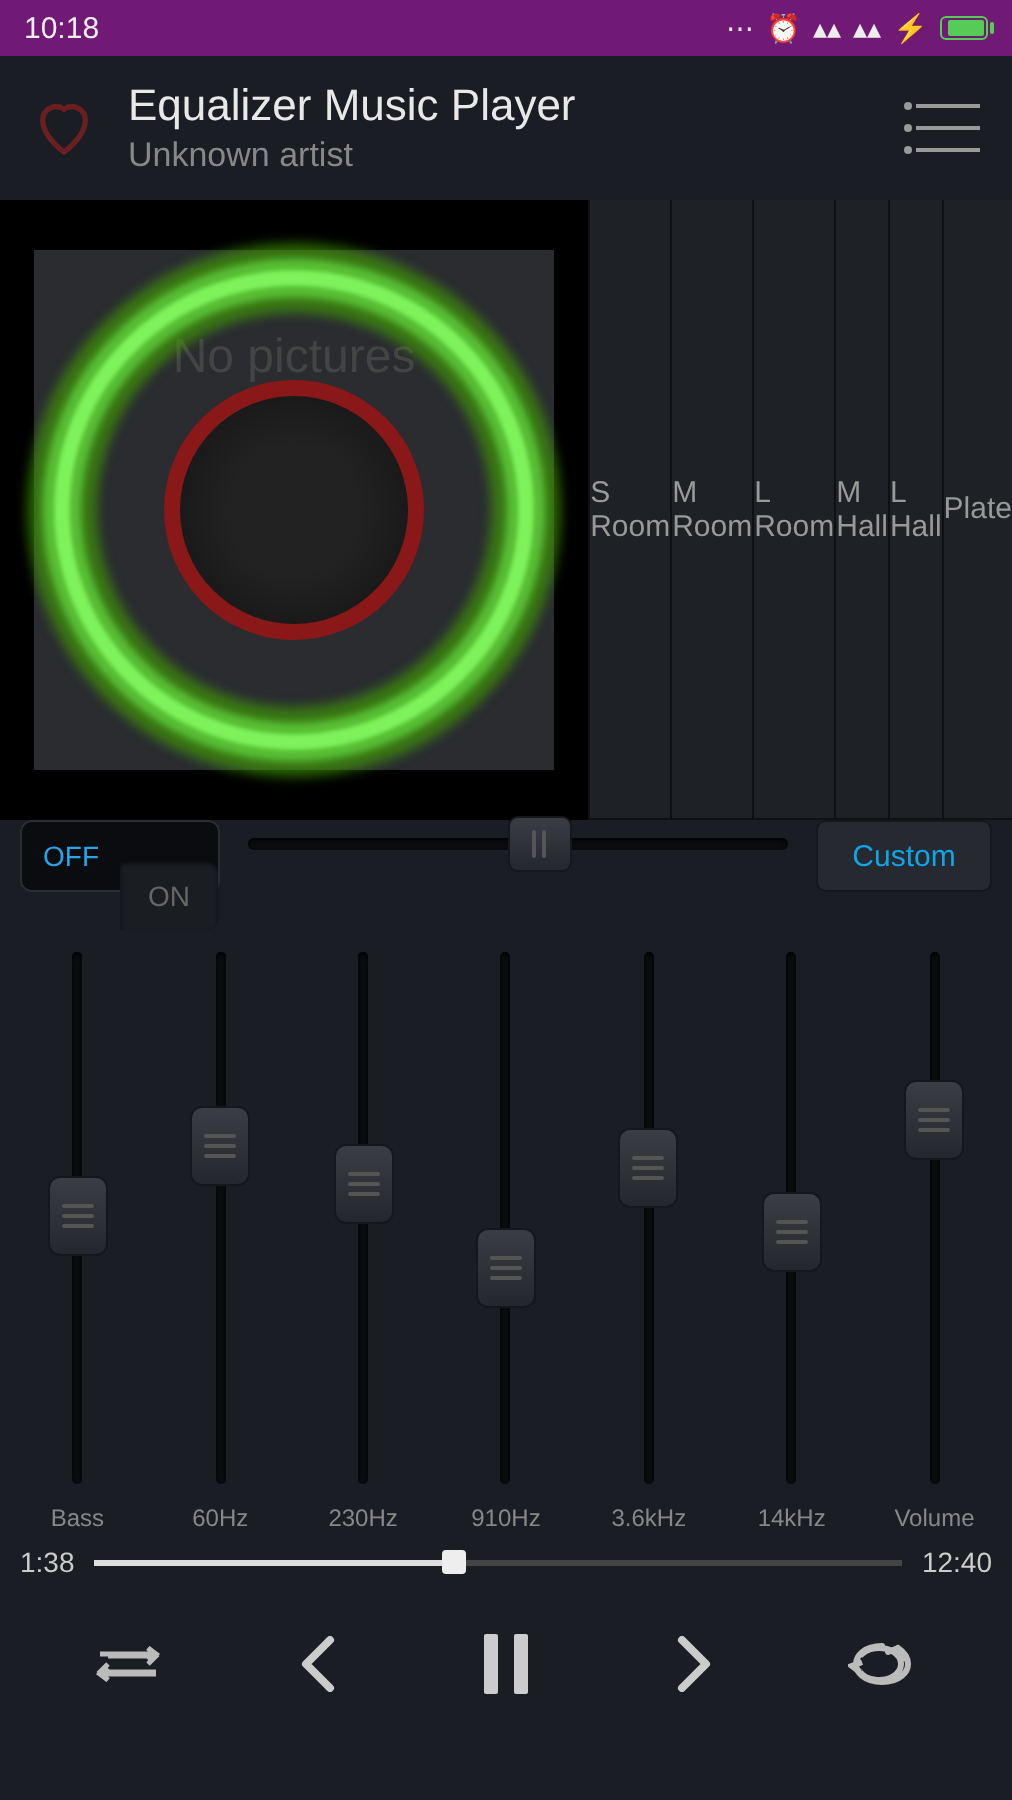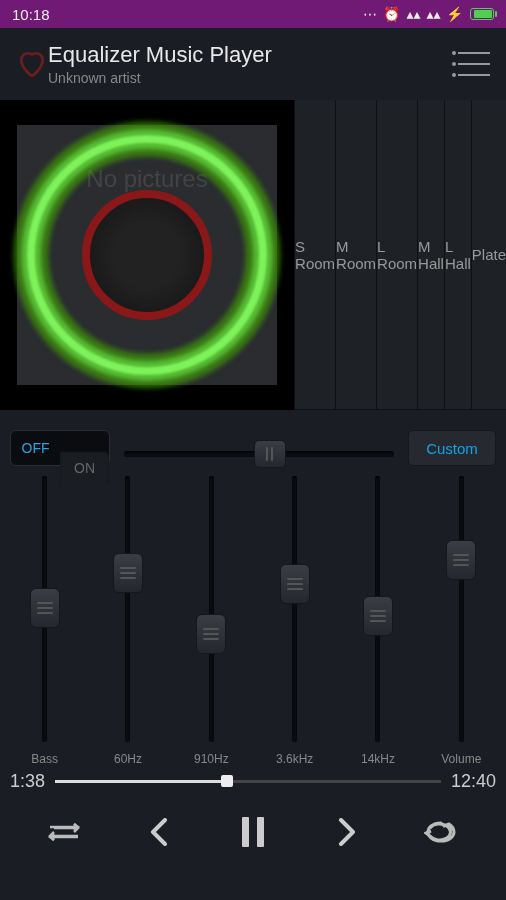--- a/index.html
+++ b/index.html
@@ -27,26 +27,26 @@
   width: 24px; height: 12px; border: 1.5px solid #5c5; border-radius: 3px; position: relative;
 }
 .status-bar .battery::after { content: ""; position: absolute; right: -4px; top: 2px; width: 2px; height: 6px; background: #5c5; border-radius: 1px; }
 .status-bar .battery .fill { position: absolute; right: 1px; top: 1px; bottom: 1px; width: 18px; background: #5c5; border-radius: 1px; }
 
 .header {
   height: 72px;
   display: flex;
   align-items: center;
   padding: 0 16px;
-  gap: 0;
+  gap: 16px;
 }
 .heart-icon { width: 32px; height: 32px; flex-shrink: 0; }
 .header-titles { flex: 1; }
 .header-titles .title { font-size: 22px; color: #e8e8e8; font-weight: 400; }
-.header-titles .subtitle { font-size: 14px; color: #888; margin-top: 2px; }
+.header-titles .subtitle { font-size: 17px; color: #888; margin-top: 2px; }
 .menu-icon { width: 32px; height: 24px; display: flex; flex-direction: column; justify-content: space-between; }
 .menu-icon .line { height: 2px; background: #999; position: relative; }
 .menu-icon .line::before { content: ""; position: absolute; left: -6px; width: 4px; height: 4px; background: #999; border-radius: 50%; top: -1px; }
 
 .main-row {
   display: flex;
   height: 310px;
 }
 .artwork {
   width: 358px;
@@ -97,21 +97,21 @@
   border-bottom: 1px solid #0e1013;
   border-left: 1px solid #0e1013;
   color: #999;
   font-size: 15px;
   background: #1e2126;
 }
 
 .controls-row {
   height: 56px;
   display: flex;
-  align-items: flex-end;
+  align-items: flex-start;
   padding: 0 10px;
   gap: 14px;
 }
 .toggle {
   width: 100px; height: 36px;
   background: #0a0c0f;
   border-radius: 6px;
   display: flex;
   align-items: center;
   font-size: 14px;
@@ -201,21 +201,21 @@
   font-size: 12px;
   color: #888;
 }
 
 .progress-row {
   height: 30px;
   display: flex;
   align-items: center;
   padding: 0 10px;
   gap: 10px;
-  font-size: 18px;
+  font-size: 14px;
   color: #ccc;
   text-align: center;
 }
 .progress-track {
   flex: 1;
   height: 3px;
   background: #444;
   position: relative;
 }
 .progress-fill {
@@ -322,20 +322,28 @@
   <div class="eq-col">
     <div class="eq-track">
         <div class="eq-thumb" style="top:29%">
           <div class="mid"></div>
         </div>
       </div>
     <div class="eq-label">60Hz</div>
   </div>
   <div class="eq-col">
     <div class="eq-track">
+        <div class="eq-thumb" style="top:36%">
+          <div class="mid"></div>
+        </div>
+      </div>
+    <div class="eq-label">230Hz</div>
+  </div>
+  <div class="eq-col">
+    <div class="eq-track">
         <div class="eq-thumb" style="top:52%">
           <div class="mid"></div>
         </div>
       </div>
     <div class="eq-label">910Hz</div>
   </div>
   <div class="eq-col">
     <div class="eq-track">
         <div class="eq-thumb" style="top:33%">
           <div class="mid"></div>

